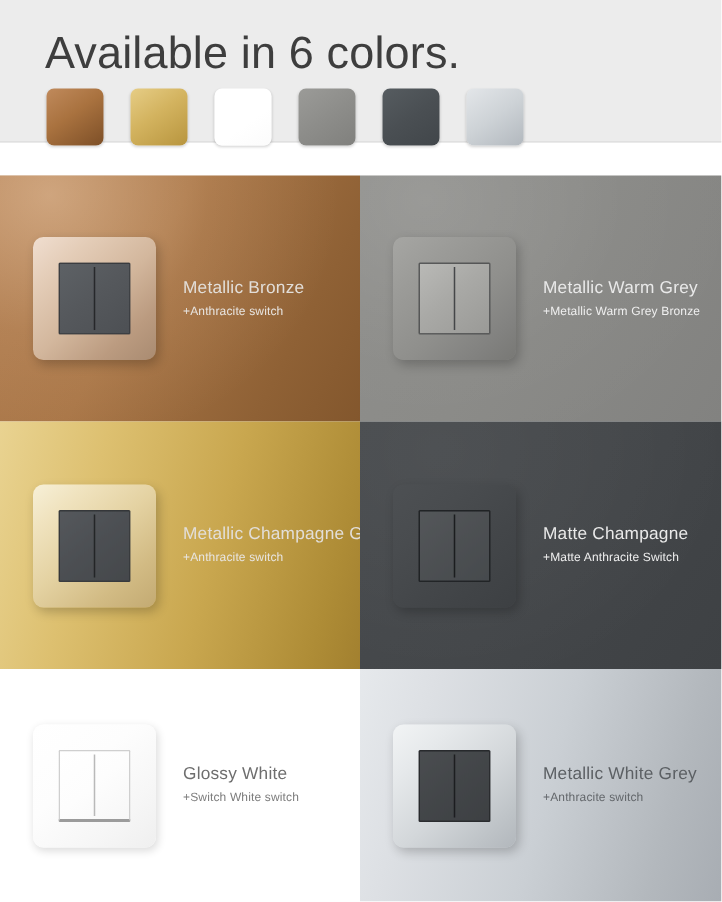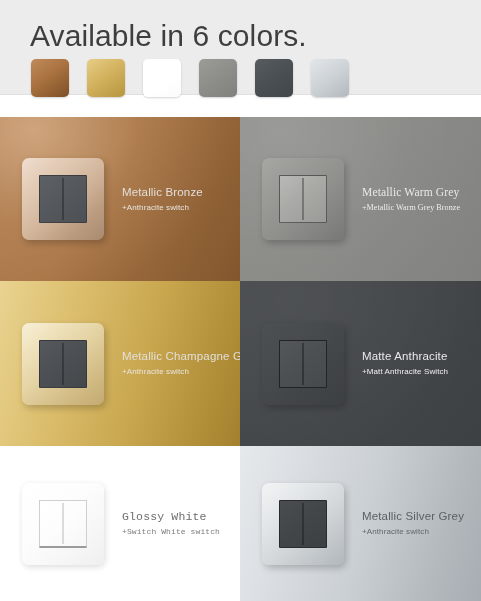--- a/index.html
+++ b/index.html
@@ -81,33 +81,31 @@
   
   .bg-bronze {
     background:
       radial-gradient(115% 150% at 14% 8%, rgba(255,225,195,0.42) 0%, rgba(255,215,180,0.10) 38%, rgba(0,0,0,0) 70%),
       linear-gradient(118deg, #ae7b4e 0%, #a87546 40%, #8f6135 78%, #83572d 100%);
   }
   .bg-wgrey {
     background:
       radial-gradient(120% 150% at 18% 10%, rgba(255,255,255,0.12) 0%, rgba(255,255,255,0.02) 45%, rgba(0,0,0,0) 75%),
       linear-gradient(120deg, #8d8d8a 0%, #8a8a87 45%, #828280 100%);
-    font-family: Liberation Serif, serif;
   }
   .bg-gold {
     background: linear-gradient(105deg, #e9d391 0%, #ddc070 26%, #c9a74f 58%, #ae8c36 88%, #a2802f 100%);
   }
   .bg-anth {
     background:
       radial-gradient(130% 160% at 22% 12%, rgba(255,255,255,0.05) 0%, rgba(0,0,0,0) 62%),
       linear-gradient(125deg, #46494c 0%, #434649 50%, #3e4144 100%);
   }
   .bg-white {
     background: #ffffff;
-    font-family: Liberation Mono, monospace;
   }
   .bg-silver {
     background: linear-gradient(105deg, #e6e9ec 0%, #dde0e4 18%, #cacfd4 52%, #b3b8bd 82%, #a8adb3 100%);
   }
 
   
   .switch-wrap {
     position: relative;
     flex: 0 0 auto;
     margin-left: 22px;
@@ -264,22 +262,22 @@
 
     <div class="tile bg-anth">
       <div class="tile-inner">
         <div class="switch-wrap p-anth">
           <div class="plate">
             <div class="rocker"></div>
             <div class="plate-sheen"></div>
           </div>
         </div>
         <div class="labels lt-lightg">
-          <div class="label-name">Matte Anthracite</div>
-          <div class="label-sub">+Matt Anthracite Switch</div>
+          <div class="label-name">Matte Champagne</div>
+          <div class="label-sub">+Matte Anthracite Switch</div>
         </div>
       </div>
     </div>
 
     <div class="tile bg-white">
       <div class="tile-inner">
         <div class="switch-wrap p-white">
           <div class="plate">
             <div class="rocker"></div>
             <div class="plate-sheen"></div>
@@ -294,20 +292,20 @@
 
     <div class="tile bg-silver">
       <div class="tile-inner">
         <div class="switch-wrap p-silver">
           <div class="plate">
             <div class="rocker"></div>
             <div class="plate-sheen"></div>
           </div>
         </div>
         <div class="labels lt-darkgrey">
-          <div class="label-name">Metallic Silver Grey</div>
+          <div class="label-name">Metallic White Grey</div>
           <div class="label-sub">+Anthracite switch</div>
         </div>
       </div>
     </div>
 
   </div>
 </div>
 
 </body></html>

